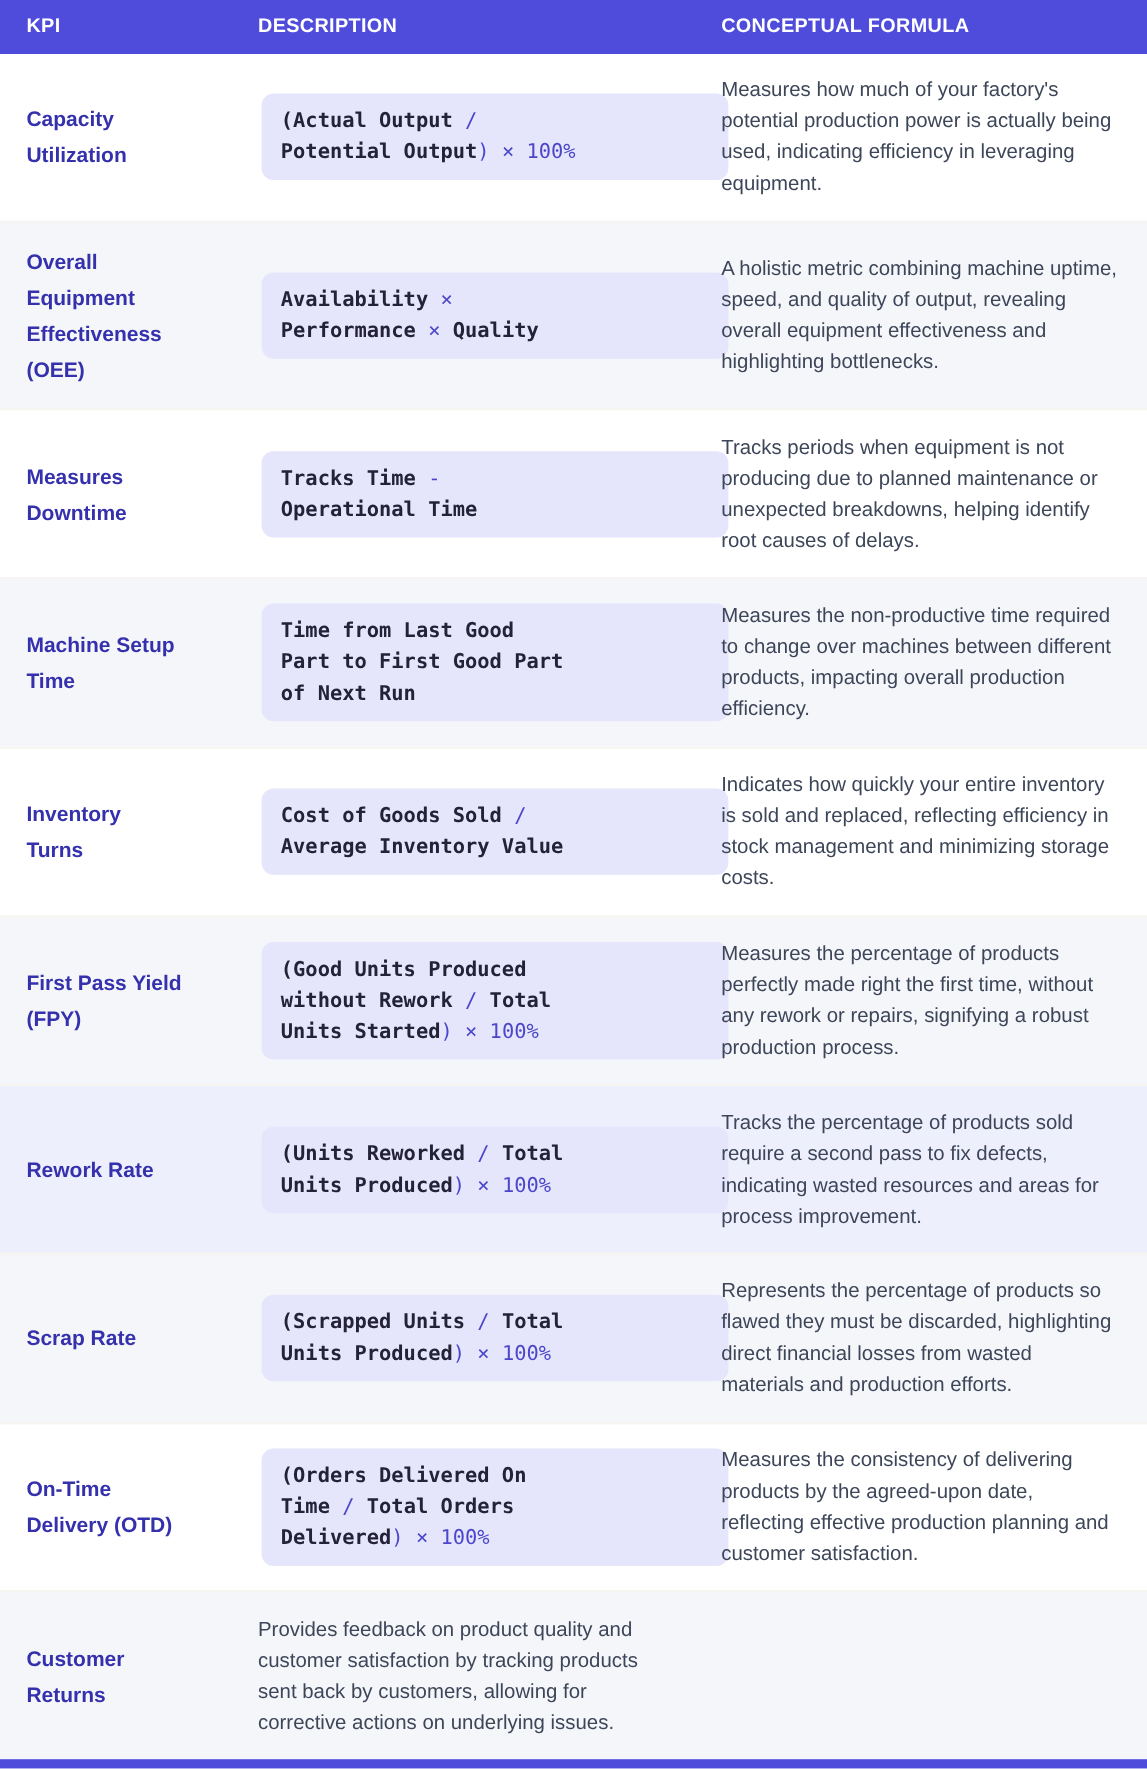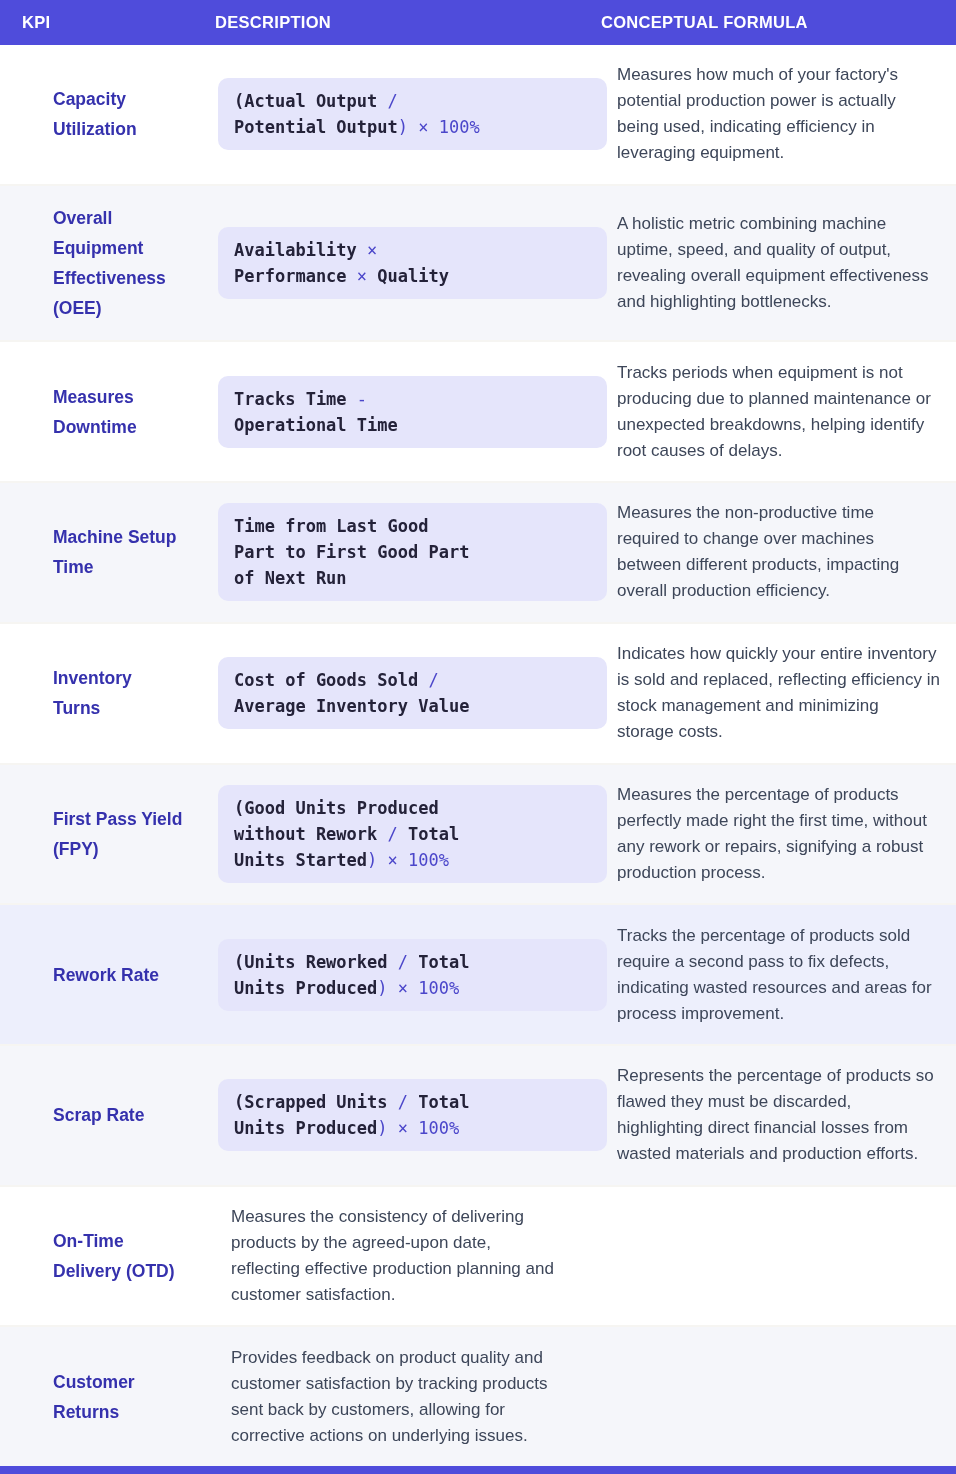--- a/index.html
+++ b/index.html
@@ -14,28 +14,28 @@
   .page{width:956px;height:1474px;display:flex;flex-direction:column;overflow:hidden;background:#fff;}
   .thead{flex:0 0 45px;background:var(--header_bg);display:grid;grid-template-columns:215px 386px 1fr;align-items:center;}
   .thead .hcell{color:#FFFFFF;font-size:16.5px;font-weight:700;letter-spacing:.3px;}
   .thead .hcell.c1{padding-left:22px;}
   .tbody{flex:1 1 auto;display:flex;flex-direction:column;overflow:hidden;}
   .row{flex:1 0 auto;display:grid;grid-template-columns:215px 386px 1fr;align-items:center;padding:12px 0;}
   .row + .row{border-top:2px solid #F6F5F2;}
   .row.white{background:var(--row_white_bg);}
   .row.tint{background:var(--row_tint_bg);}
   .row.highlight{background:var(--row_highlight_bg);}
-  .kpi-cell{padding-left:22px;margin-left:31px;}
+  .kpi-cell{padding-left:22px;}
   .kpi-name{color:var(--kpi_text);font-size:17.5px;font-weight:700;line-height:30px;white-space:pre-line;max-width:185px;}
   .formula-cell{padding-left:3px;}
   .formula-box{width:389px;background:var(--formula_box_bg);border-radius:10px;padding:10px 16px;
     font-family:"DejaVu Sans Mono",monospace;font-size:17px;line-height:26px;white-space:pre-wrap;}
   .formula-box .n{color:var(--formula_text);font-weight:700;}
   .formula-box .o{color:var(--formula_operator);font-weight:400;}
-  .desc-cell{padding-right:16px;margin-left:16px;}
+  .desc-cell{padding-right:16px;}
   .kpi-description{color:var(--description_text);font-size:17px;line-height:26px;max-width:332px;}
   .tfoot{flex:0 0 8px;background:var(--footer_bg);}
 </style>
 </head>
 <body>
 
 <div class="page">
   <div class="thead">
     <div class="hcell c1">KPI</div>
     <div class="hcell c3">DESCRIPTION</div>
@@ -155,20 +155,25 @@
     <div class="desc-cell">
       <div class="kpi-description">Represents the percentage of products so flawed they must be discarded, highlighting direct financial losses from wasted materials and production efforts.</div>
     </div>
   </div>
 
   <div class="row white">
     <div class="kpi-cell">
       <div class="kpi-name">On-Time
 Delivery (OTD)</div>
     </div>
+    <div class="formula-cell">
+      <div class="formula-box"><span class="n">(Orders Delivered On
+Time</span><span class="o"> /</span><span class="n"> Total Orders
+Delivered</span><span class="o">) × 100%</span></div>
+    </div>
     <div class="desc-cell">
       <div class="kpi-description">Measures the consistency of delivering products by the agreed-upon date, reflecting effective production planning and customer satisfaction.</div>
     </div>
   </div>
 
   <div class="row tint">
     <div class="kpi-cell">
       <div class="kpi-name">Customer
 Returns</div>
     </div>

